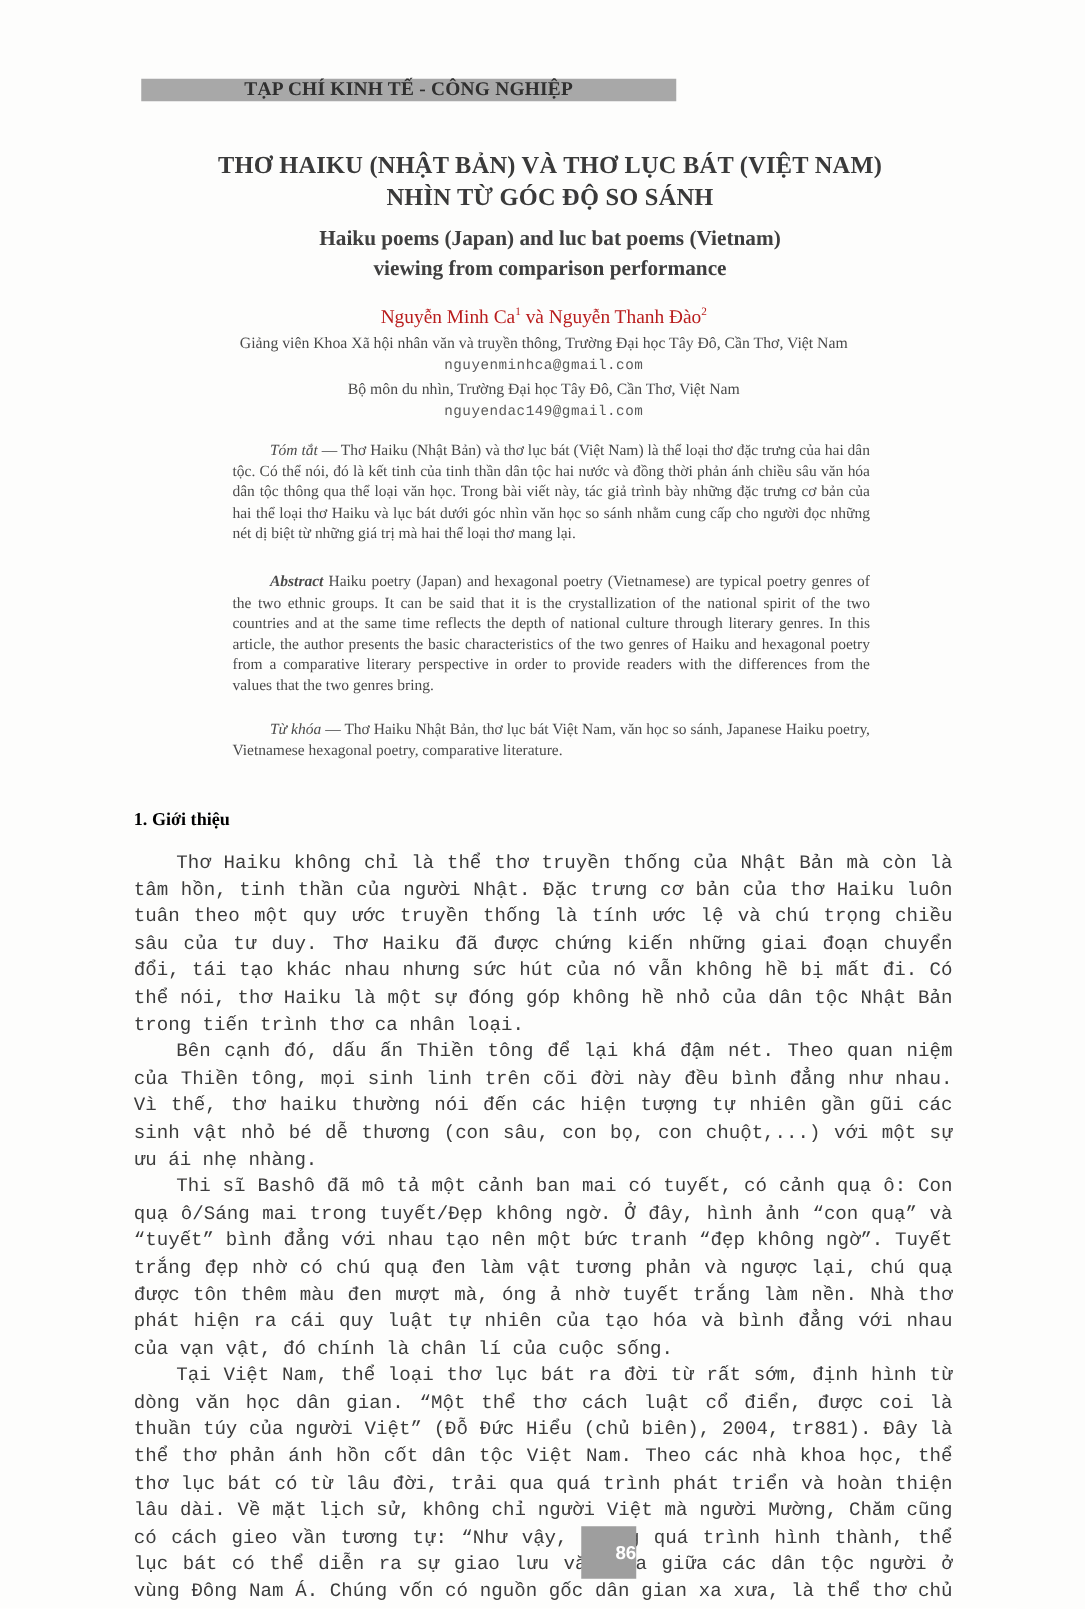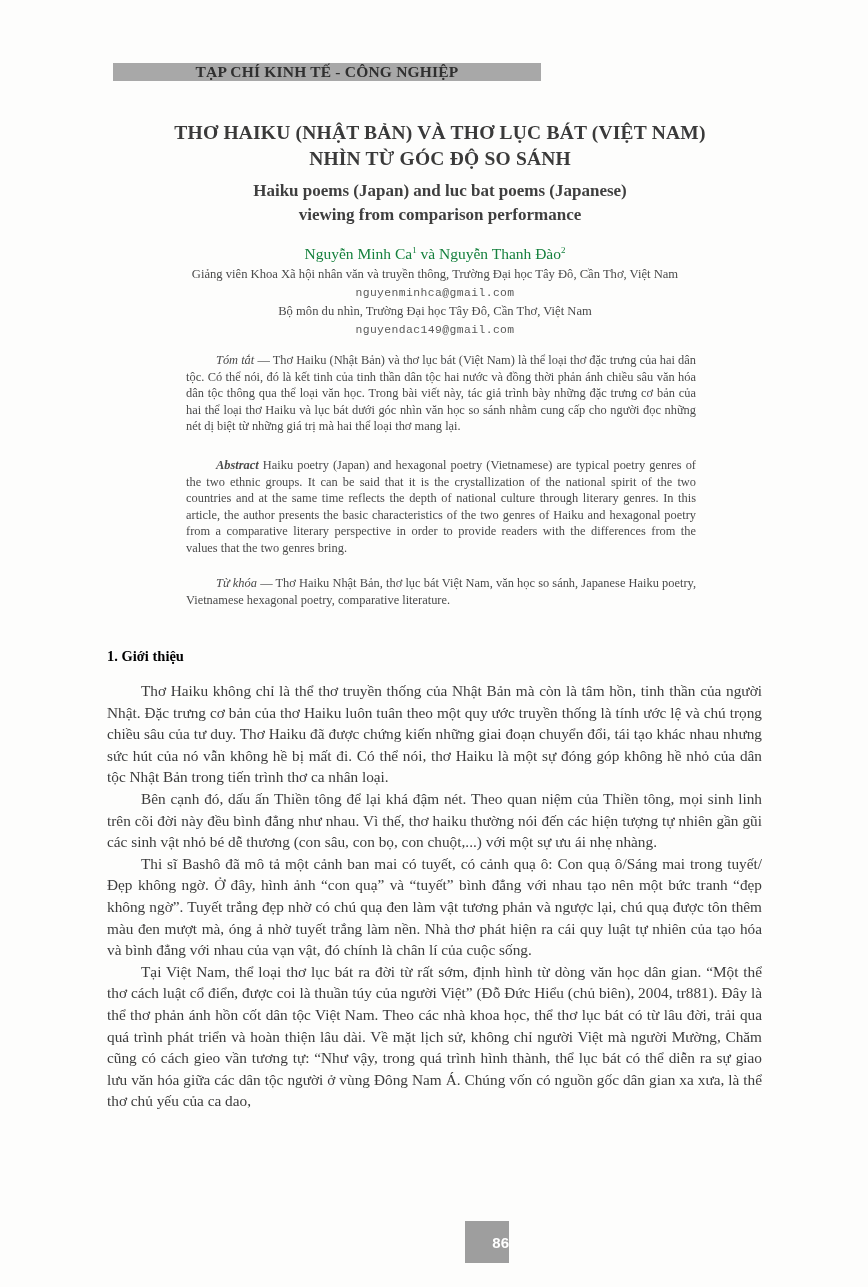--- a/index.html
+++ b/index.html
@@ -88,21 +88,21 @@
   .authors-block {
     position: absolute;
     left: 100px;
     top: 243px;
     width: 670px;
     text-align: center;
   }
   .author-names {
     font-size: 15.5px;
     line-height: 22px;
-    color: #15803d;
+    color: #b91c1c;
   }
   .affil {
     font-size: 12.6px;
     line-height: 19px;
     color: #4a4a4a;
   }
   .email {
     font-family: "Liberation Mono", "DejaVu Sans Mono", monospace;
     font-size: 11.4px;
     line-height: 18px;
@@ -155,20 +155,21 @@
     top: 680px;
     width: 655px;
     text-align: justify;
     font-size: 15.3px;
     line-height: 21.6px;
     color: #3c3c3c;
   }
   .body-block p {
     margin: 0 0 0 0;
     text-indent: 34px;
+    font-family: Liberation Mono, monospace;
   }
 
   
   .page-num-box {
     position: absolute;
     left: 425px;
     top: 1221px;
     width: 44px;
     height: 42px;
     background: #9e9e9e;
@@ -195,21 +196,21 @@
     </div>
     <div class="banner-gap"></div>
   </div>
 
   <div class="title-block">
     <div class="title-vn">
       <div>THƠ HAIKU (NHẬT BẢN) VÀ THƠ LỤC BÁT (VIỆT NAM)</div>
       <div>NHÌN TỪ GÓC ĐỘ SO SÁNH</div>
     </div>
     <div class="title-en">
-      <div>Haiku poems (Japan) and luc bat poems (Japanese)</div>
+      <div>Haiku poems (Japan) and luc bat poems (Vietnam)</div>
       <div>viewing from comparison performance</div>
     </div>
   </div>
 
   <div class="authors-block">
     <div class="author-names"><span>Nguyễn Minh Ca</span><sup class="mark">1</sup><span> và Nguyễn Thanh Đào</span><sup class="mark">2</sup></div>
     <div class="affil">Giảng viên Khoa Xã hội nhân văn và truyền thông, Trường Đại học Tây Đô, Cần Thơ, Việt Nam</div>
     <div class="email">nguyenminhca@gmail.com</div>
     <div class="affil">Bộ môn du nhìn, Trường Đại học Tây Đô, Cần Thơ, Việt Nam</div>
     <div class="email">nguyendac149@gmail.com</div>

